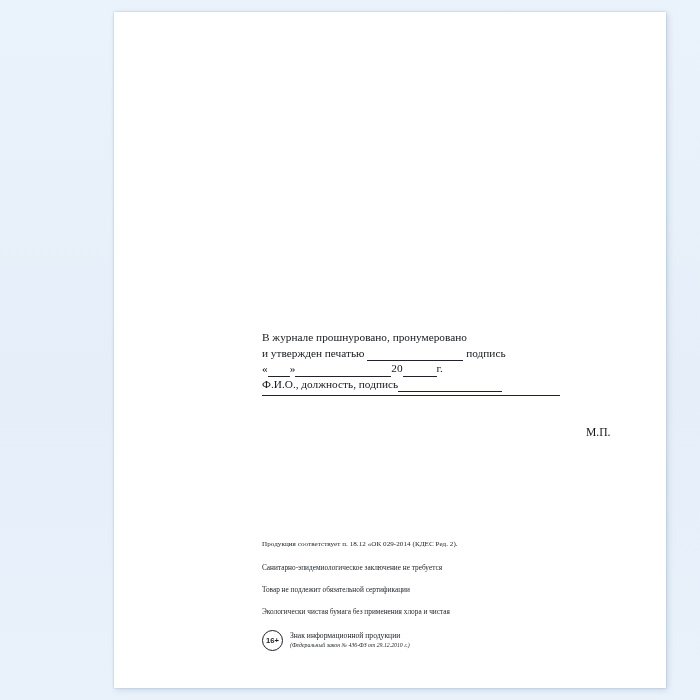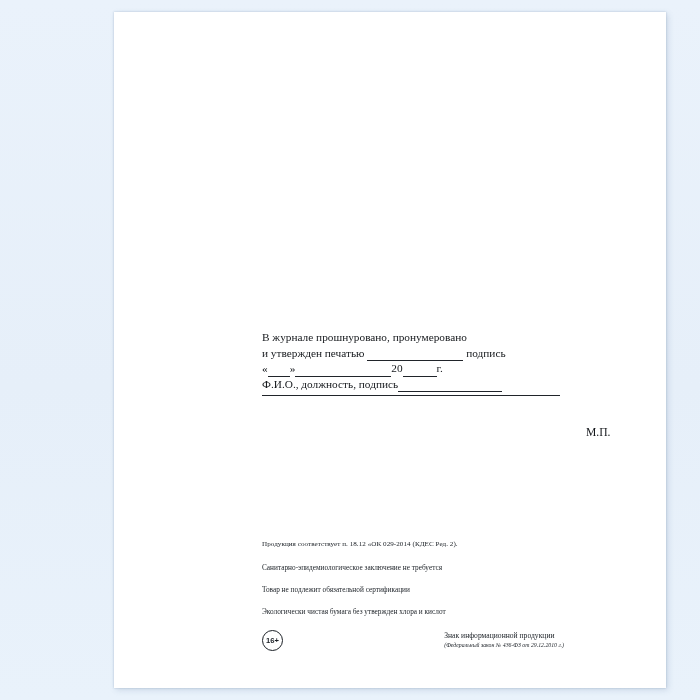--- a/index.html
+++ b/index.html
@@ -95,21 +95,20 @@
     line-height: 10px;
   }
   .legal .p2 { margin-top: 14px; }
   .legal .p3 { margin-top: 12px; }
   .legal .p4 { margin-top: 12px; }
 
   .age-row {
     margin-top: 13px;
     display: flex;
     align-items: center;
-    justify-content: space-between;
   }
   .age-badge {
     width: 19px;
     height: 19px;
     border-radius: 50%;
     border: 1.1px solid #1b2026;
     display: flex;
     align-items: center;
     justify-content: center;
     font-size: 7.6px;
@@ -155,21 +154,21 @@
         <div class="full-rule"></div>
         <div class="mp">М.П.</div>
       </div>
 
       <div class="legal">
         <div class="p1">
           <div>Продукция соответствует п. 18.12 «ОК 029-2014 (КДЕС Ред. 2).</div>
         </div>
         <div class="p2">Санитарно-эпидемиологическое заключение не требуется</div>
         <div class="p3">Товар не подлежит обязательной сертификации</div>
-        <div class="p4">Экологически чистая бумага без утвержден хлора и кислот</div>
+        <div class="p4">Экологически чистая бумага без применения хлора и чистая</div>
 
         <div class="age-row">
           <div class="age-badge">16+</div>
           <div class="age-text">
             <div class="t1">Знак информационной продукции</div>
             <div class="t2">(Федеральный закон № 436-ФЗ от 29.12.2010 г.)</div>
           </div>
         </div>
       </div>
 

